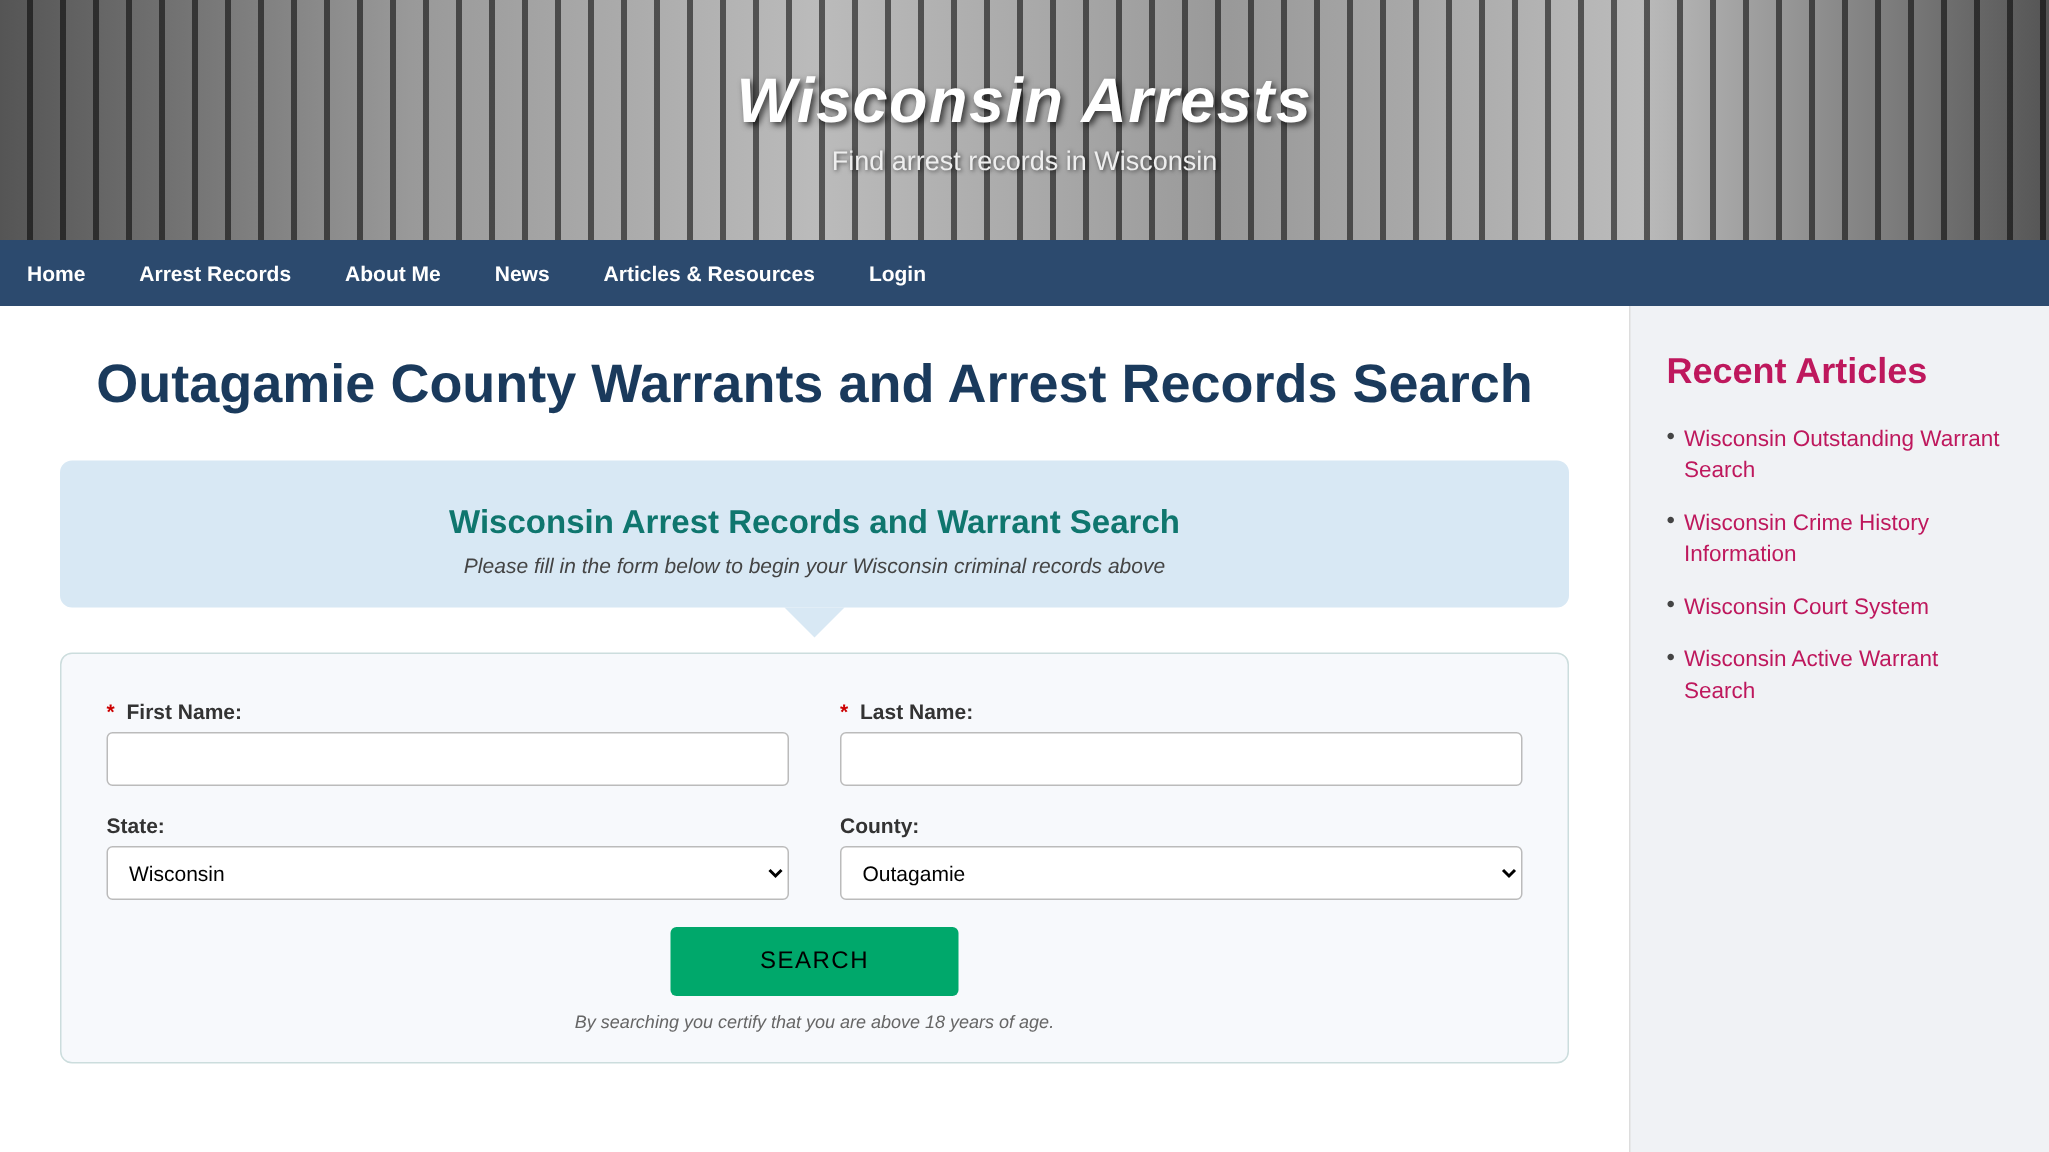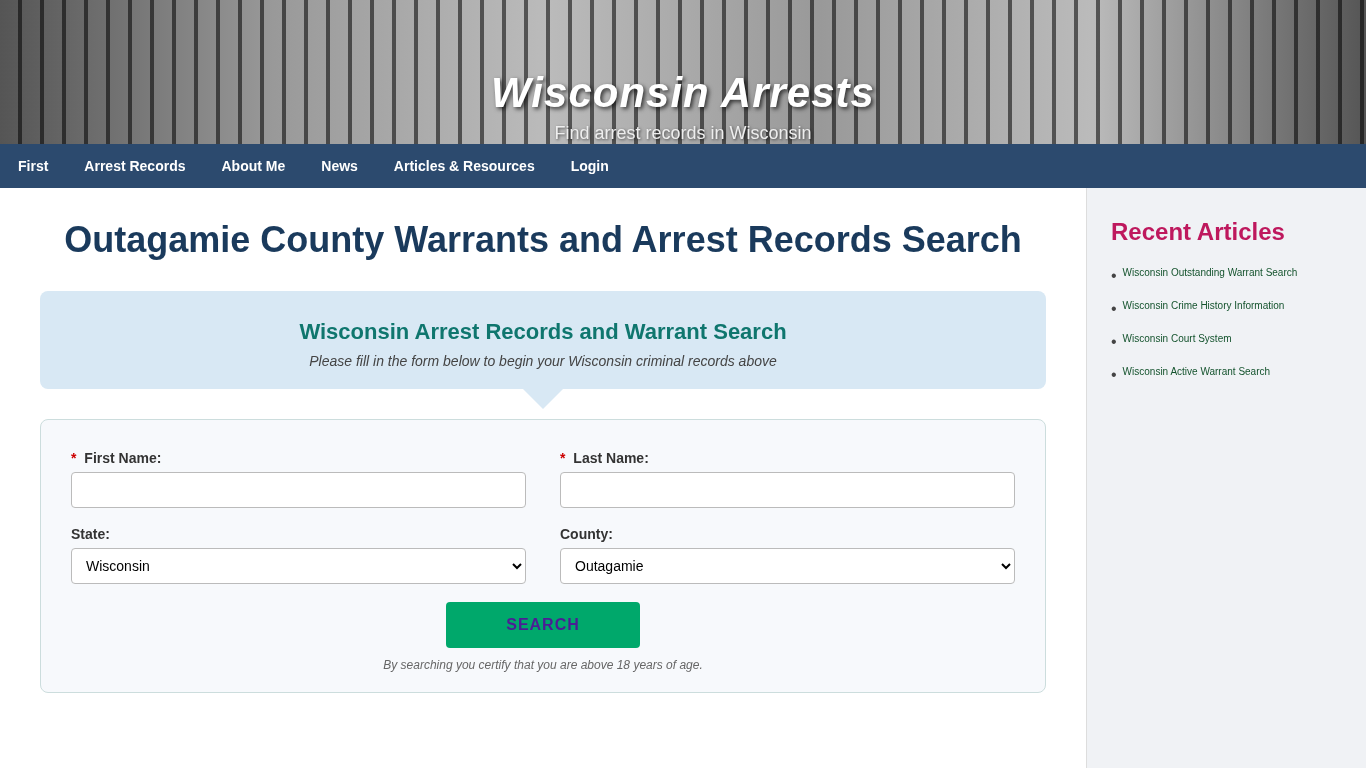--- a/index.html
+++ b/index.html
@@ -1,25 +1,25 @@
 <!DOCTYPE html>
 <html><head>
   <meta charset="utf-8">
   <style>
     * { box-sizing: border-box; margin: 0; padding: 0; }
     body { font-family: Arial, sans-serif; background: #f0f0f0; }
 
     
     .site-header {
       position: relative;
-      height: 144px;
+      height: 160px;
       background: #b91c1c;
       overflow: hidden;
       display: flex;
-      align-items: flex-end;
+      align-items: center;
       justify-content: center;
     }
     .header-bg {
       position: absolute;
       inset: 0;
       background: linear-gradient(to right, #555 0%, #999 20%, #bbb 40%, #999 60%, #bbb 80%, #555 100%);
       filter: grayscale(1);
     }
     
     .header-bg::before {
@@ -171,25 +171,25 @@
       background: #fff;
       height: 36px;
       appearance: auto;
     }
     .search-btn-row {
       text-align: center;
       margin-top: 10px;
     }
     .search-btn {
       background: #00a86b;
-      color: #4c1d95;
+      color: #000000;
       border: none;
       padding: 14px 60px;
       font-size: 16px;
-      font-weight: bold;
+      font-weight: normal;
       letter-spacing: 1px;
       border-radius: 4px;
       cursor: pointer;
       text-transform: uppercase;
     }
     .form-disclaimer {
       font-size: 12px;
       color: #666;
       text-align: center;
       margin-top: 10px;
@@ -220,39 +220,39 @@
       gap: 6px;
     }
     .sidebar ul li::before {
       content: '•';
       color: #444;
       font-size: 16px;
       margin-top: 1px;
       flex-shrink: 0;
     }
     .sidebar ul li a {
-      color: #14532d;
+      color: #be185d;
       text-decoration: none;
-      font-size: 10px;
+      font-size: 15px;
       line-height: 1.4;
     }
   </style>
 </head>
 <body>
 
 <header class="site-header">
   <div class="header-bg"></div>
   <div class="header-text">
     <div class="header-title">Wisconsin Arrests</div>
     <div class="header-subtitle">Find arrest records in Wisconsin</div>
   </div>
 </header>
 
 <nav>
-  <a href="#">First</a>
+  <a href="#">Home</a>
   <a href="#">Arrest Records</a>
   <a href="#">About Me</a>
   <a href="#">News</a>
   <a href="#">Articles &amp; Resources</a>
   <a href="#">Login</a>
 </nav>
 
 <div class="main-container">
 
   <div class="content">

